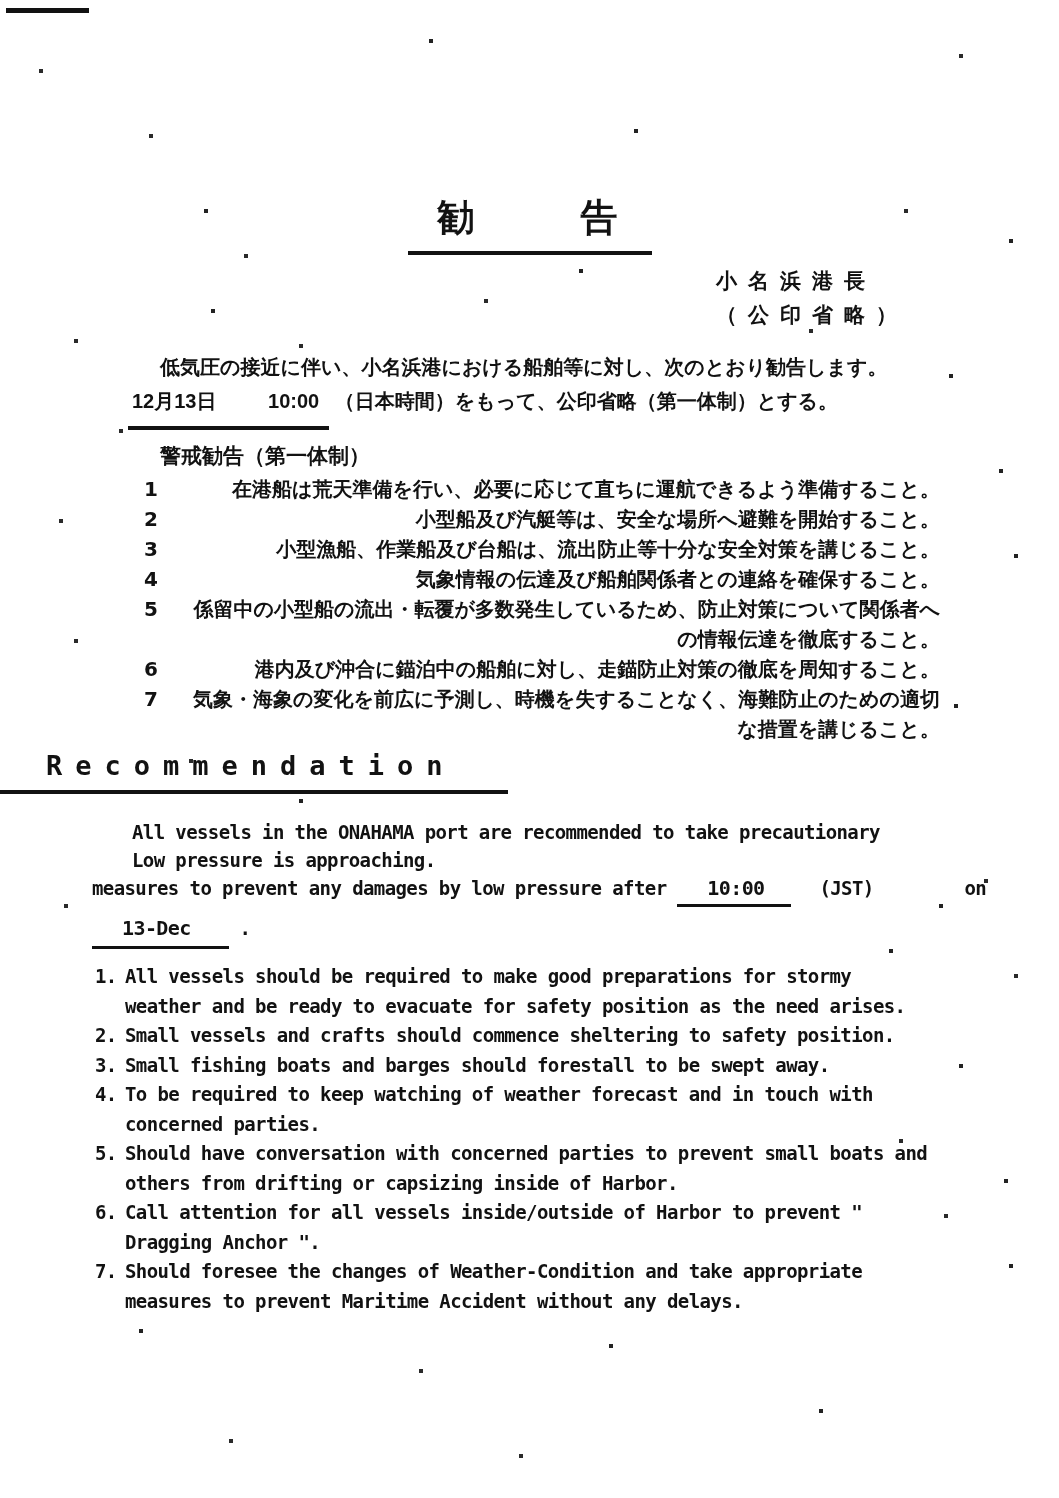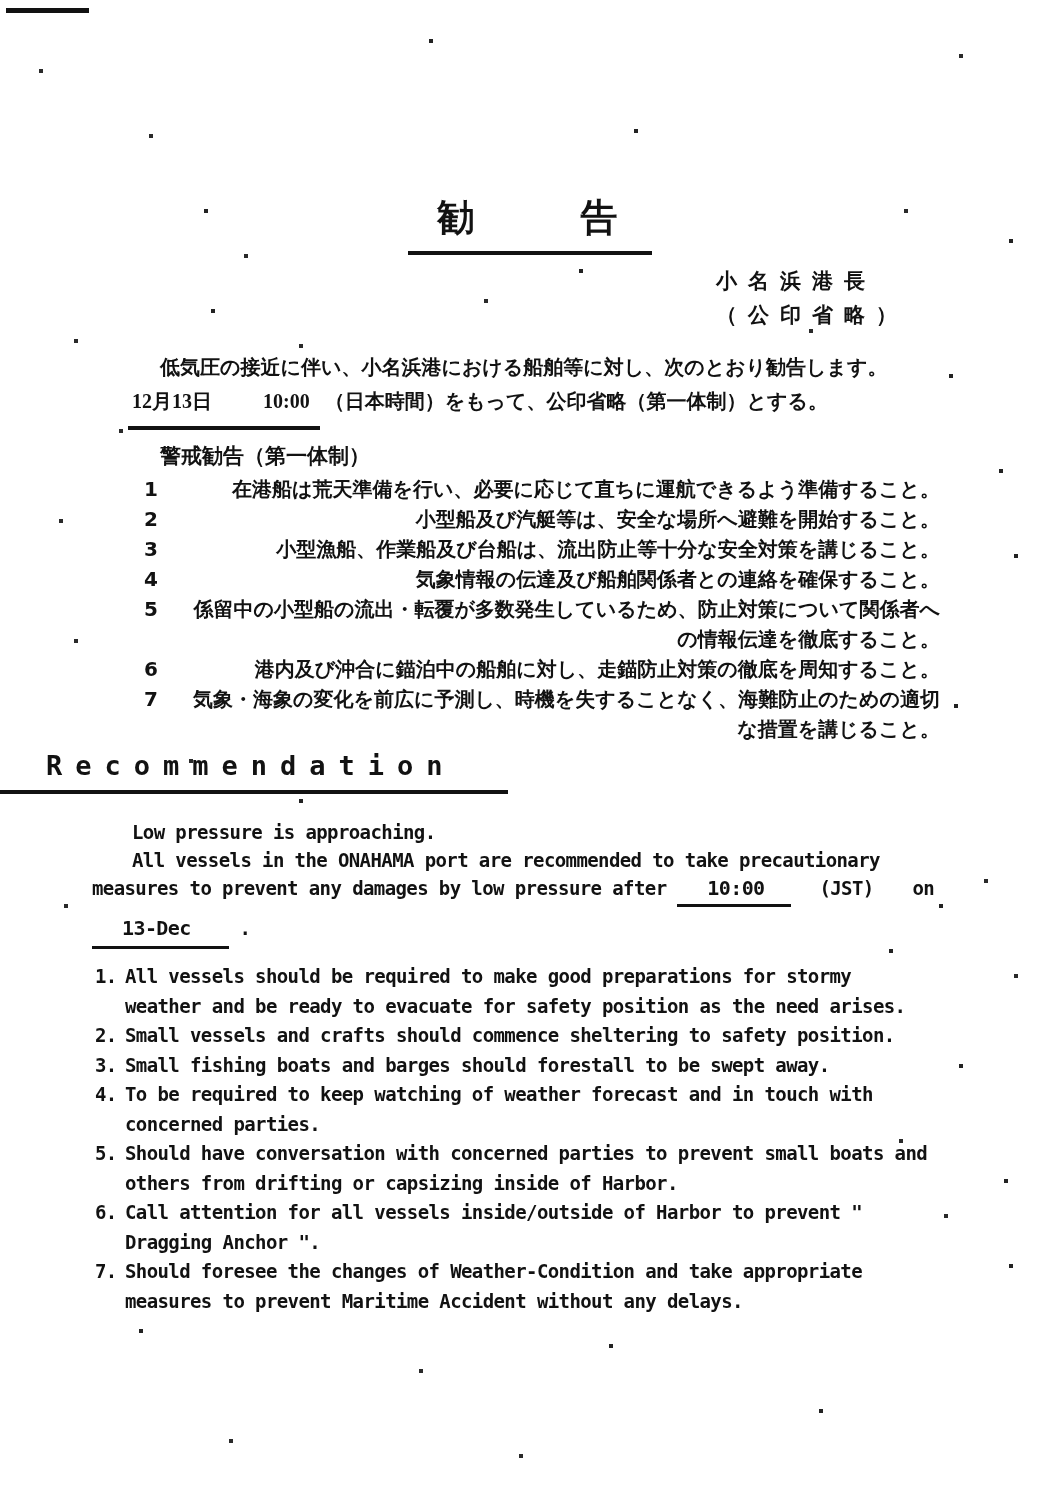--- a/index.html
+++ b/index.html
@@ -50,21 +50,21 @@
   
   .signature {
     position:absolute; top:264px; left:716px;
     font-size:21px; line-height:34px; letter-spacing:11px;
     font-family:Liberation Serif, serif;
   }
 
   
   .jp-intro { position:absolute; left:128px; top:352px; width:830px;
     font-size:20px; line-height:30px;
-    font-family:Liberation Serif, serif; }
+    font-family:Liberation Sans, sans-serif; }
   .jp-intro .line1 { text-indent:32px; }
   .jp-intro .line2 { margin-top:4px; }
   .jp-underline {
     display:inline-block; border-bottom:4px solid #121212;
     padding:0 10px 10px 4px;
   }
   .jp-underline .date { margin-right:46px; }
 
   
   .jp-section { position:absolute; left:130px; top:441px; width:830px;
@@ -86,21 +86,21 @@
 
   
   .en-para { position:absolute; left:92px; top:818px; width:900px;
     font-size:19px; letter-spacing:-0.6px; line-height:28px; }
   .en-para .indent { text-indent:40px; }
   .en-underline {
     display:inline-block; border-bottom:3px solid #121212;
     padding:0 26px 2px 30px; font-size:20px;
   }
   .en-para .jst { margin-left:18px;margin-top:38px; }
-  .en-para .on { margin-left:28px; }
+  .en-para .on { margin-left:80px; }
   .en-para .date-line { margin-top:7px; }
   .date-underline {
     display:inline-block; border-bottom:3px solid #121212;
     padding:0 38px 4px 30px; font-size:20px;
   }
 
   
   .en-list { position:absolute; left:95px; top:962px; width:910px;
     font-size:19px; letter-spacing:-0.6px; line-height:29.5px; }
   .en-item { display:flex; }
@@ -169,22 +169,22 @@
       <span class="num">7</span>
       <span class="txt">気象・海象の変化を前広に予測し、時機を失することなく、海難防止のための適切な措置を講じること。</span>
     </div>
   </div>
 
   <div class="en-heading-wrap">
     <span class="en-heading">Recommendation</span>
   </div>
 
   <div class="en-para">
+    <div class="indent">All vessels in the ONAHAMA port are recommended to take precautionary</div>
     <div class="indent">Low pressure is approaching.</div>
-    <div class="indent">All vessels in the ONAHAMA port are recommended to take precautionary</div>
     <div>
       <span>measures to prevent any damages by low pressure after</span>
       <span class="en-underline">10:00</span>
       <span class="jst">(JST)</span>
       <span class="on">on</span>
     </div>
     <div class="date-line">
       <span class="date-underline">13-Dec</span>
       <span>.</span>
     </div>

